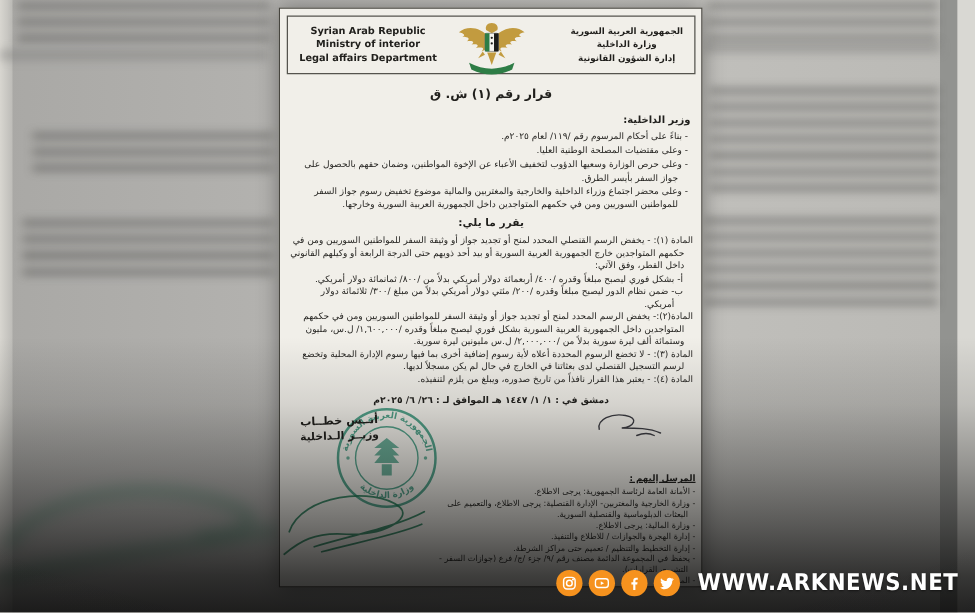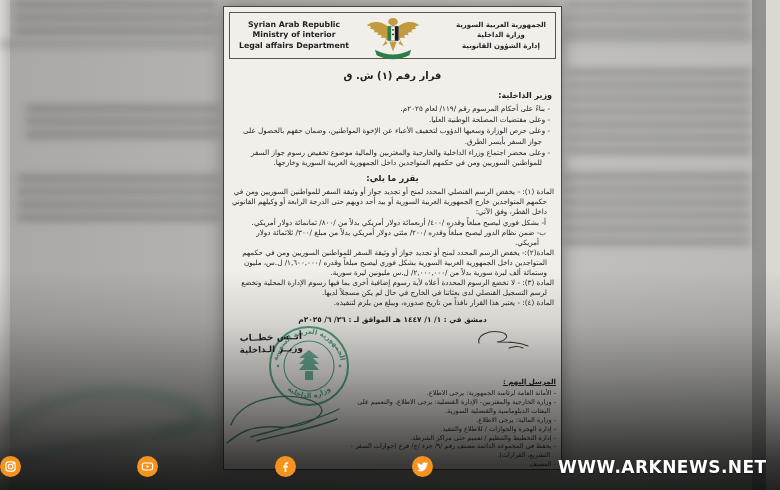--- a/index.html
+++ b/index.html
@@ -54,21 +54,21 @@
 
   
   .shade{position:absolute;inset:0;z-index:5;pointer-events:none;
     background:
       radial-gradient(140% 110% at 50% 32%, rgba(0,0,0,0) 62%, rgba(0,0,0,.18) 100%),
       linear-gradient(to bottom, rgba(0,0,0,0) 55%, rgba(9,9,9,.12) 66%, rgba(9,9,9,.33) 76%,
         rgba(8,8,8,.56) 86%, rgba(6,6,6,.76) 94%, rgba(5,5,5,.86) 100%)}
 
   
   .footer{position:absolute;left:0;right:0;bottom:13px;z-index:6;display:flex;
-    justify-content:space-between;align-items:center;gap:5px}
+    justify-content:flex-end;align-items:center;gap:5px}
   .soc{width:21px;height:21px;border-radius:50%;background:#F6921E;display:flex;
     align-items:center;justify-content:center;flex:0 0 auto}
   .soc svg{width:13px;height:13px;display:block}
   .site{color:#fff;font-weight:bold;font-size:18.5px;letter-spacing:.5px;margin-right:4px;
     transform:scaleX(.92);text-shadow:0 1px 2px rgba(0,0,0,.55);direction:ltr;white-space:nowrap}
 </style>
 </head>
 <body>
 
 <div class="bg"></div>

